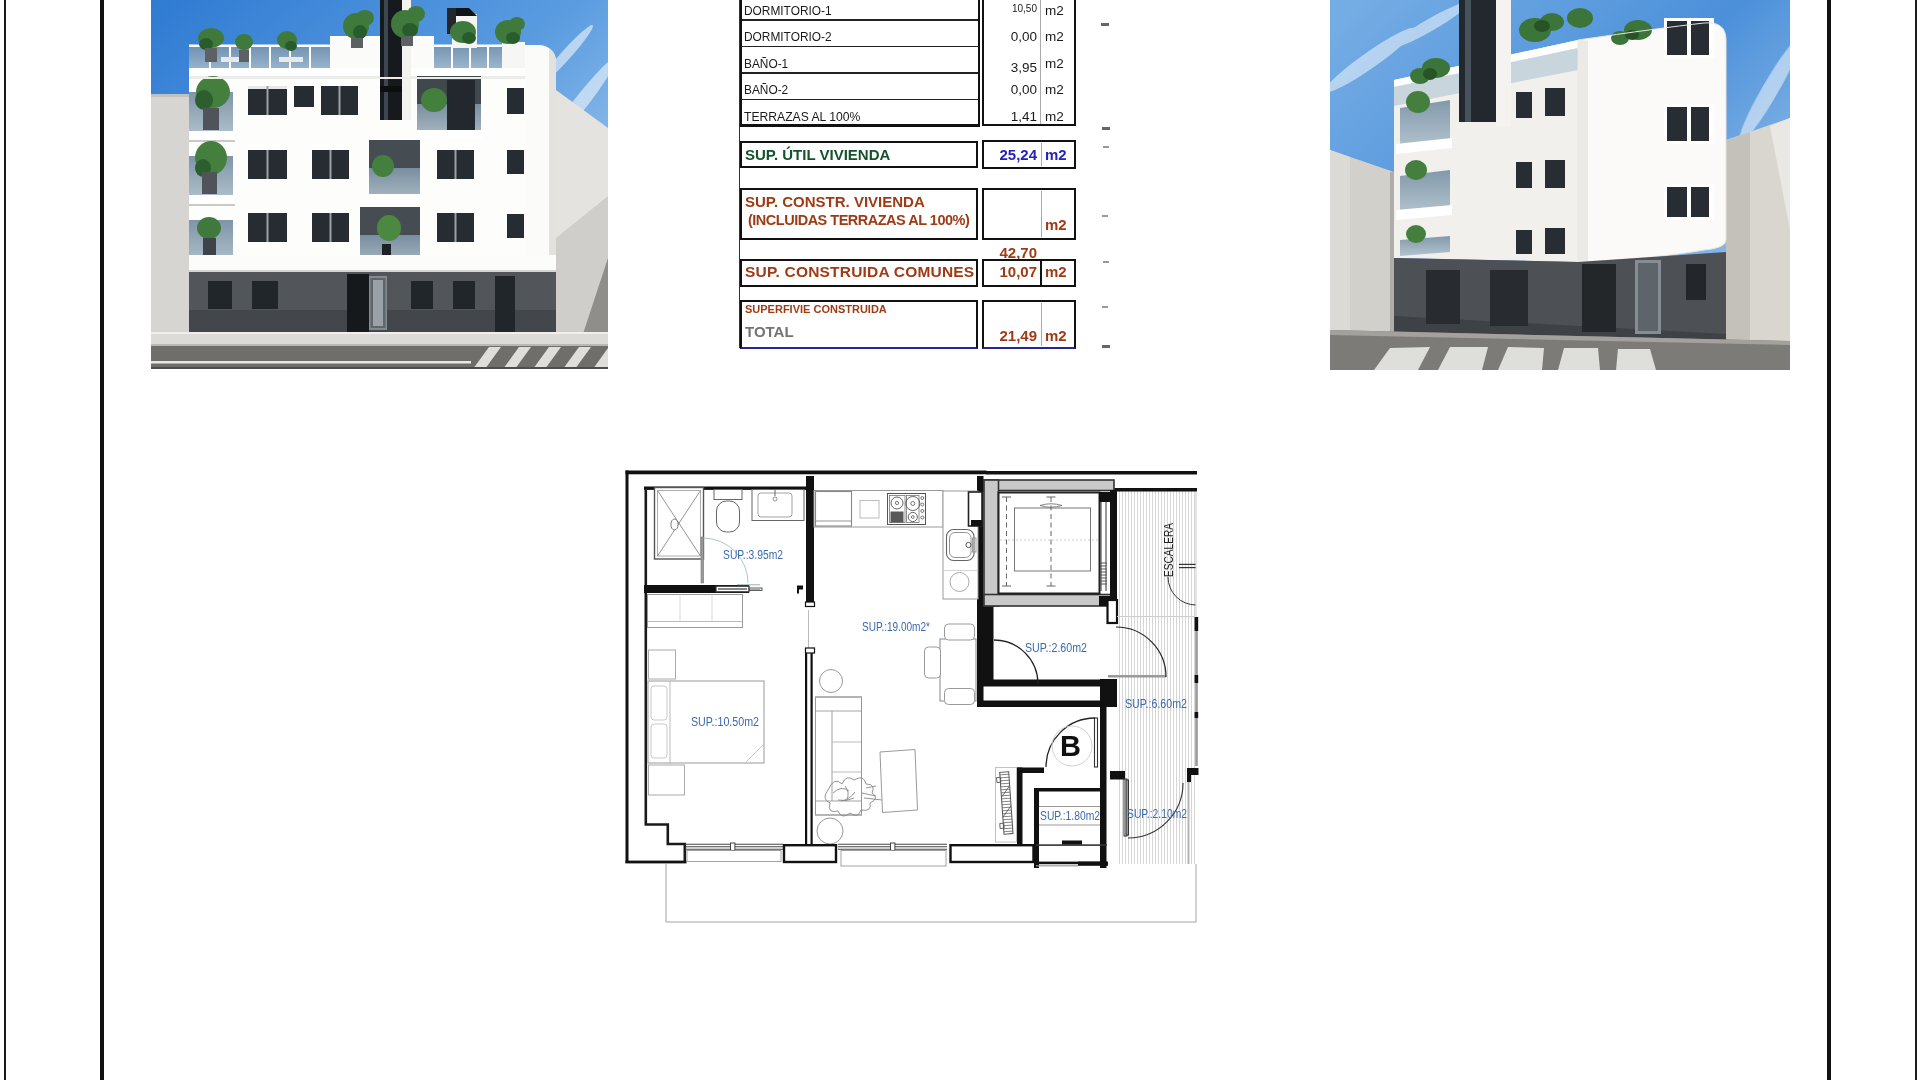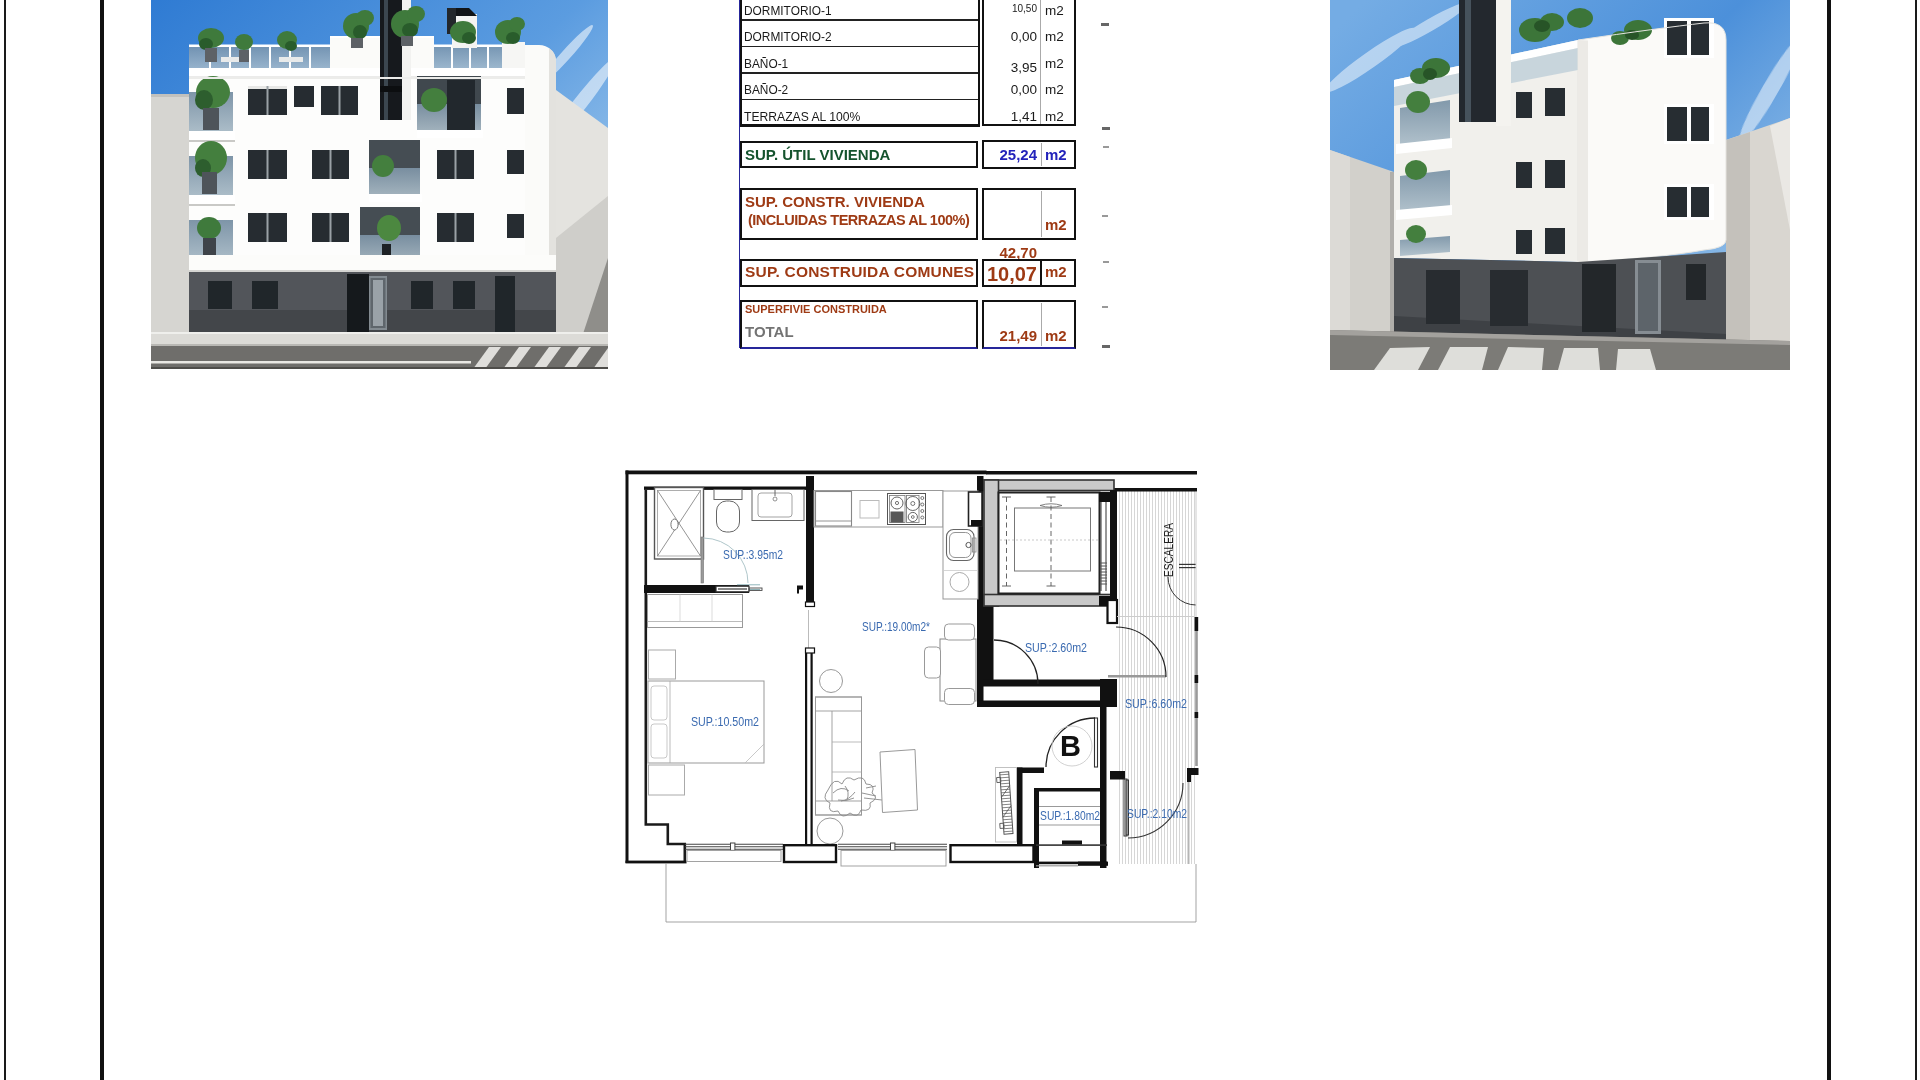--- a/index.html
+++ b/index.html
@@ -378,21 +378,21 @@
   <div class="abs" style="left:982px;top:188px;width:94px;height:52px;border:2.5px solid #111;box-sizing:border-box;"></div>
   <div class="abs" style="left:1041px;top:191px;width:1px;height:46px;background:#aaa;"></div>
   <div class="abs" style="left:982px;top:216px;width:55px;font-size:15px;font-weight:bold;color:#9e3a14;text-align:right;margin-top:28px;">42,70</div>
   <div class="abs" style="left:1045px;top:216px;font-size:15px;font-weight:bold;color:#9e3a14;">m2</div>
 
   <div class="abs" style="left:740px;top:258.5px;width:238px;height:28px;border:2.5px solid #111;box-sizing:border-box;"></div>
   <div class="abs" style="left:745px;top:263px;font-size:15.5px;font-weight:bold;color:#9e3a14;letter-spacing:0.2px;">SUP. CONSTRUIDA COMUNES</div>
 
   <div class="abs" style="left:982px;top:258.5px;width:94px;height:28px;border:2.5px solid #111;box-sizing:border-box;"></div>
   <div class="abs" style="left:1040px;top:260px;width:1.5px;height:25px;background:#111;"></div>
-  <div class="abs" style="left:982px;top:263px;width:55px;font-size:20px;font-weight:bold;color:#9e3a14;text-align:right;">10,07</div>
+  <div class="abs" style="left:982px;top:263px;width:55px;font-size:15px;font-weight:bold;color:#9e3a14;text-align:right;">10,07</div>
   <div class="abs" style="left:1045px;top:263px;font-size:15px;font-weight:bold;color:#9e3a14;">m2</div>
 
   <div class="abs" style="left:740px;top:300px;width:238px;height:49px;border:2.5px solid #111;border-bottom:2px solid #26269a;box-sizing:border-box;"></div>
   <div class="abs" style="left:745px;top:303px;font-size:11px;font-weight:bold;color:#9e3a14;">SUPERFIVIE CONSTRUIDA</div>
   <div class="abs" style="left:745px;top:323px;font-size:15px;font-weight:bold;color:#737373;">TOTAL</div>
 
   <div class="abs" style="left:982px;top:300px;width:94px;height:49px;border:2.5px solid #111;border-bottom:2px solid #26269a;box-sizing:border-box;"></div>
   <div class="abs" style="left:1041px;top:303px;width:1px;height:43px;background:#aaa;"></div>
   <div class="abs" style="left:982px;top:327px;width:55px;font-size:15px;font-weight:bold;color:#9e3a14;text-align:right;">21,49</div>
   <div class="abs" style="left:1045px;top:327px;font-size:15px;font-weight:bold;color:#9e3a14;">m2</div>

